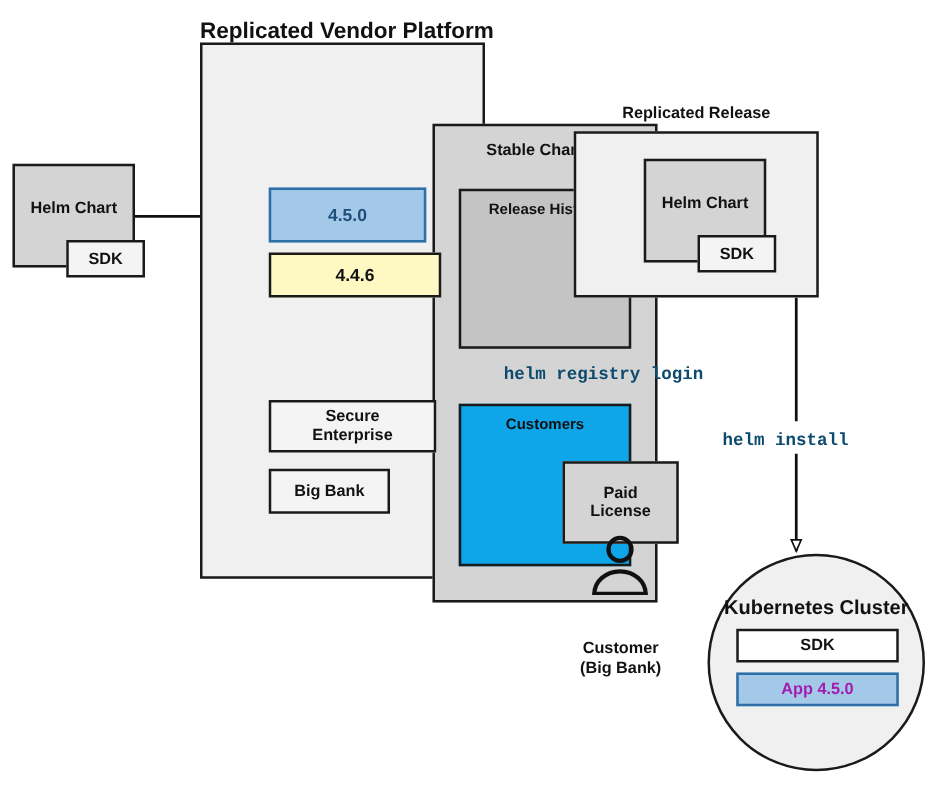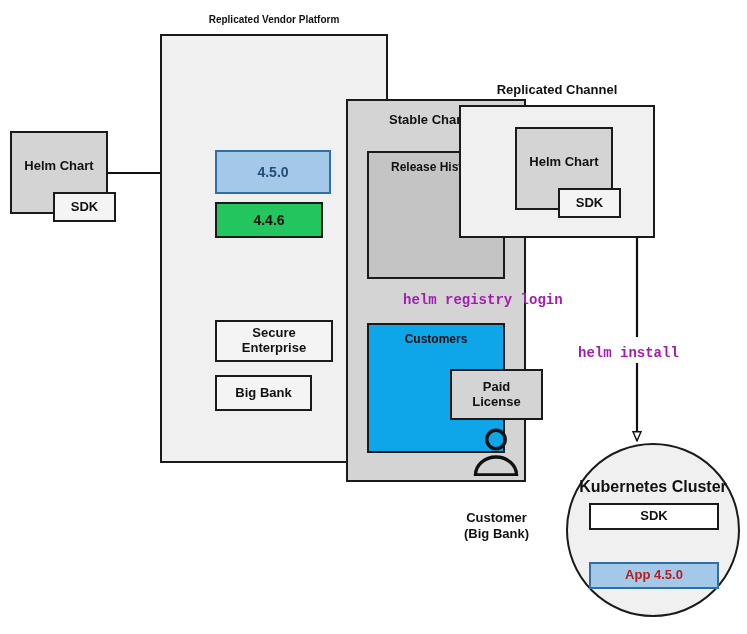--- a/index.html
+++ b/index.html
@@ -70,34 +70,34 @@
     left: 205px; top: 115px; width: 138px; height: 128px;
     background: #c4c4c4;
     display: block;
   }
   #customers-group {
     left: 205px; top: 287px; width: 138px; height: 130px;
     background: #0ea5e9;
     display: block;
   }
   #release-450 {
-    left: 215px; top: 150px; width: 116px; height: 44px;
+    left: 215px; top: 150px; width: 126px; height: 44px;
     background: #a4c8e8;
     border-color: #2f6fa8;
     color: #1f4e79;
     font-size: 14px;
     align-items: center;
   }
   #release-446 {
-    left: 215px; top: 202px; width: 108px; height: 36px;
-    background: #22c55e;
+    left: 215px; top: 202px; width: 138px; height: 36px;
+    background: #fef9c3;
     font-size: 14px;
   }
   #customer-secure-enterprise {
-    left: 215px; top: 320px; width: 118px; height: 42px;
+    left: 215px; top: 320px; width: 134px; height: 42px;
     background: #f4f4f4;
     font-size: 13px;
   }
   #customer-big-bank {
     left: 215px; top: 375px; width: 97px; height: 36px;
     background: #f4f4f4;
     font-size: 13px;
   }
   
   #helm-chart-source {
@@ -125,66 +125,66 @@
     align-items: flex-start;
     padding-top: 26px;
   }
   #registry-helm-chart-sdk {
     left: 558px; top: 188px; width: 63px; height: 30px;
     background: #f4f4f4;
     font-size: 13px;
   }
   
   #paid-license {
-    left: 450px; top: 369px; width: 93px; height: 51px;
+    left: 450px; top: 369px; width: 93px; height: 66px;
     background: #d4d4d4;
     font-size: 13px;
   }
   
   #kubernetes-cluster {
     left: 566px; top: 443px; width: 174px; height: 174px;
     border-radius: 50%;
     background: #f0f0f0;
     display: block;
   }
   #k8s-title {
     top: 33px;
     font-size: 16px;
   }
   #k8s-sdk {
     left: 589px; top: 503px; width: 130px; height: 27px;
     background: #ffffff;
     font-size: 13px;
   }
   #k8s-app {
-    left: 589px; top: 562px; width: 130px; height: 27px;
+    left: 589px; top: 538px; width: 130px; height: 27px;
     background: #a4c8e8;
     border-color: #2f6fa8;
-    color: #b91c1c;
+    color: #a21caf;
     font-size: 13px;
   }
   
   #vendor-platform-title {
     left: 160px; top: 14px; width: 228px;
-    font-size: 10px;
+    font-size: 18px;
   }
   #stable-channel-title { top: 12px; font-size: 13px; }
   #release-history-title { top: 8px; font-size: 12px; }
   #customers-title { top: 8px; font-size: 12px; }
   #replicated-registry-title {
     left: 459px; top: 82px; width: 196px;
     font-size: 13px;
   }
   
   .cmd {
     position: absolute;
     font-family: "Liberation Mono", "DejaVu Sans Mono", monospace;
     font-weight: bold;
     font-size: 14px;
-    color: #a21caf;
+    color: #0c4a6e;
     white-space: pre;
   }
   #cmd-registry-login { left: 403px; top: 292px; }
   #cmd-helm-install  { left: 578px; top: 345px; }
   
   #customer-person {
     left: 465px; top: 428px; width: 62px; height: 48px;
   }
   #customer-person-label {
     left: 445px; top: 482px; width: 103px;
@@ -262,21 +262,21 @@
   </div>
 
   <div class="node" id="customer-secure-enterprise">
     <span class="multiline" style="white-space: pre-line;">Secure
 Enterprise</span>
   </div>
   <div class="node" id="customer-big-bank">
     <span>Big Bank</span>
   </div>
 
-  <div class="label-only" id="replicated-registry-title">Replicated Channel</div>
+  <div class="label-only" id="replicated-registry-title">Replicated Release</div>
 
   <div class="node" id="replicated-registry"></div>
 
   <div class="node" id="registry-helm-chart">
     <span>Helm Chart</span>
   </div>
   <div class="node" id="registry-helm-chart-sdk">
     <span>SDK</span>
   </div>
 

